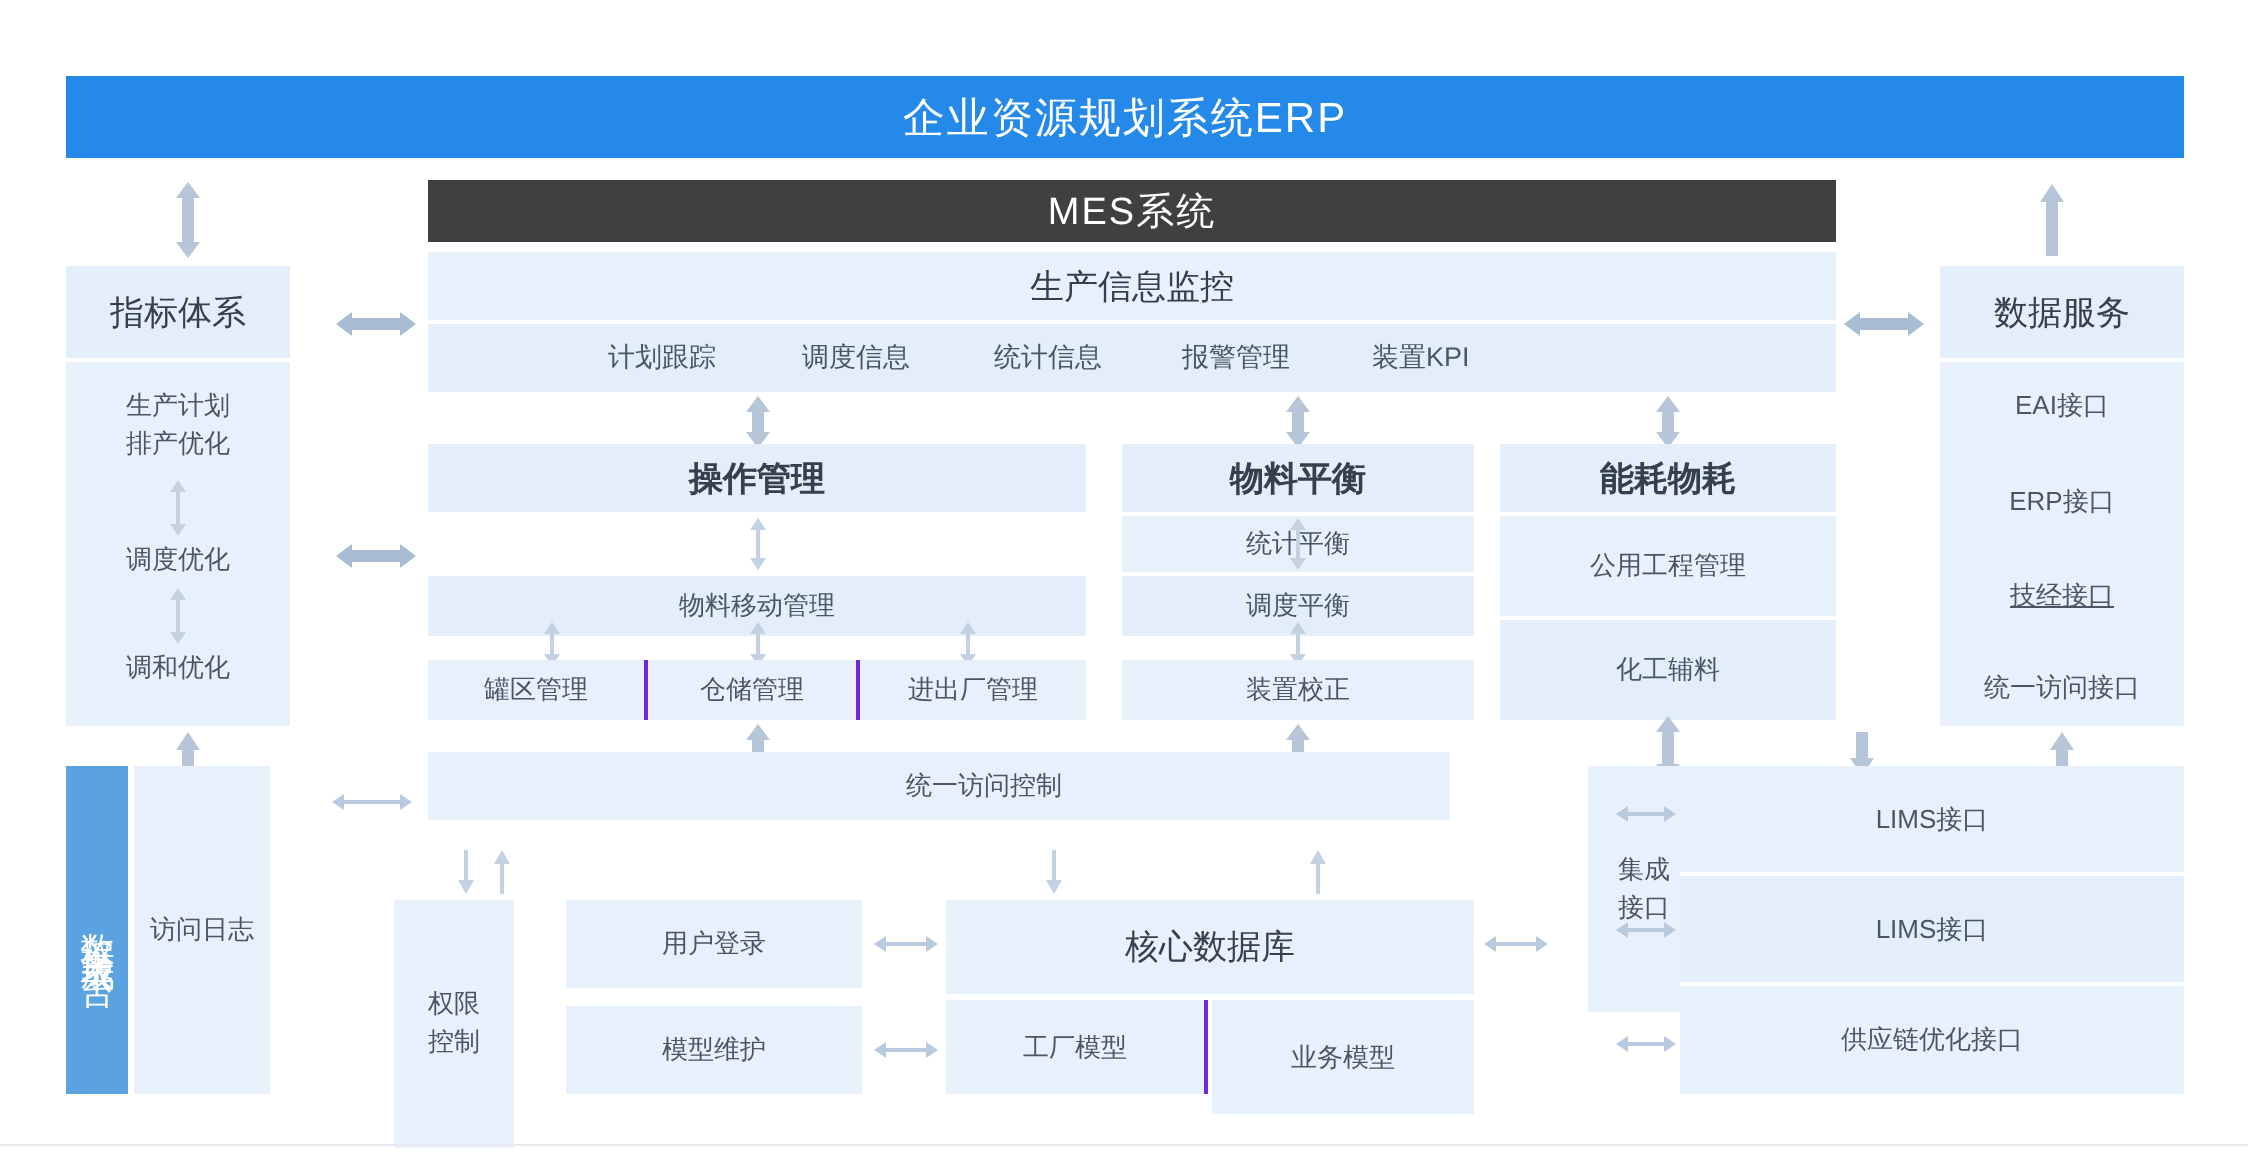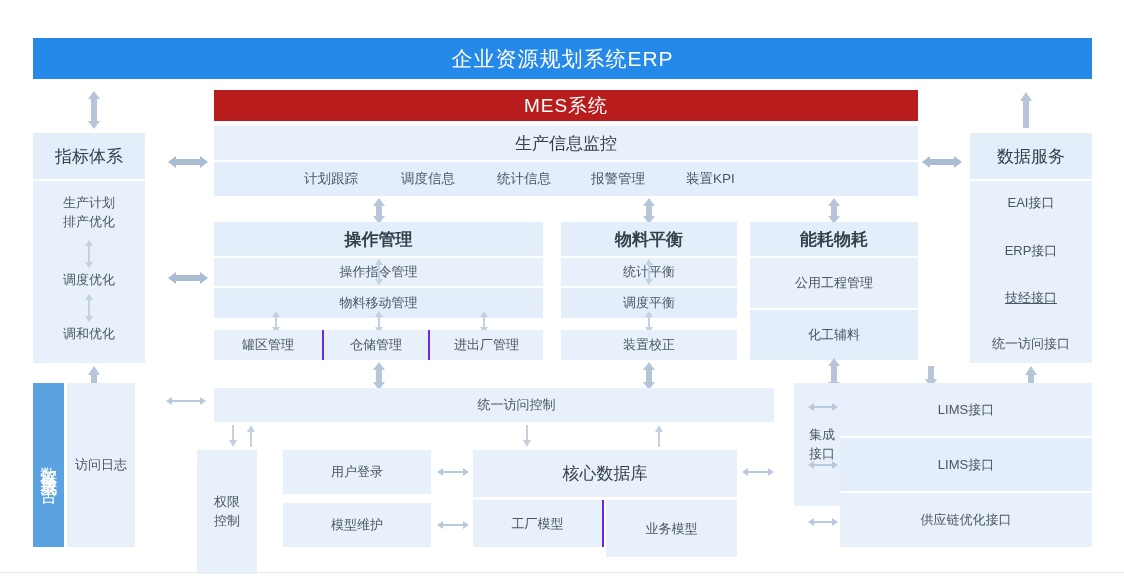--- a/index.html
+++ b/index.html
@@ -10,21 +10,21 @@
     color:#3f4a55;
     overflow:hidden;
   }
   #stage{position:relative;width:1124px;height:579px;}
 
   
   .blk{position:absolute;box-sizing:border-box;display:flex;align-items:center;justify-content:center;text-align:center;}
   .fill-light{background:#e8f1fb;}
   .fill-light2{background:#e3eefa;}
   .fill-blue{background:#2489e8;color:#fff;}
-  .fill-blue2{background:#b91c1c;color:#fff;}
+  .fill-blue2{background:#404040;color:#fff;}
   .fill-blue3{background:#5ba3e0;color:#fff;}
   .sep-b{border-bottom:2px solid #ffffff;}
   .sep-r{border-right:2px solid #6d28d9;}
 
   .t-title{font-size:21px;letter-spacing:1px;}
   .t-mes{font-size:19px;letter-spacing:1px;}
   .t-head{font-size:17px;font-weight:bold;color:#35404b;}
   .t-head-n{font-size:17px;color:#35404b;}
   .t-sub{font-size:13.5px;color:#4a5664;}
   .t-sm{font-size:13px;color:#4a5664;}
@@ -184,23 +184,20 @@
   </div>
   <div class="arw v2" style="left:828px;top:198px;height:26px;">
     <div class="hd-u"></div>
       <div class="shaft"></div>
       <div class="hd-d"></div>
   </div>
 
   <div class="blk fill-light2 t-head" style="left:214px;top:222px;width:329px;height:34px;">
     <span>操作管理</span>
   </div>
-  <div class="blk fill-light t-sm" style="left:214px;top:258px;width:329px;height:28px;">
-    <span>操作指令管理</span>
-  </div>
   <div class="arw v2t" style="left:375px;top:259px;height:26px;">
     <div class="hd-u"></div>
       <div class="shaft"></div>
       <div class="hd-d"></div>
   </div>
   <div class="blk fill-light2 t-sm" style="left:214px;top:288px;width:329px;height:30px;">
     <span>物料移动管理</span>
   </div>
   <div class="arw v2t" style="left:272px;top:311px;height:22px;">
     <div class="hd-u"></div>
@@ -286,21 +283,21 @@
 
   <div class="blk fill-light t-sm" style="left:67px;top:383px;width:68px;height:164px;">
     <span>访问日志</span>
   </div>
   <div class="arw h2t" style="left:166px;top:397px;width:40px;">
     <div class="hd-l"></div>
       <div class="shaft"></div>
       <div class="hd-r"></div>
   </div>
 
-  <div class="blk fill-light t-sm" style="left:214px;top:388px;width:560px;height:34px;padding-left:45px;">
+  <div class="blk fill-light t-sm" style="left:214px;top:376px;width:511px;height:34px;padding-left:45px;">
     <span>统一访问控制</span>
   </div>
 
   <div class="arw v1dt" style="left:229px;top:425px;height:22px;">
     <div class="shaft"></div>
       <div class="hd"></div>
   </div>
   <div class="arw v1ut" style="left:247px;top:425px;height:22px;">
     <div class="hd"></div>
       <div class="shaft"></div>

